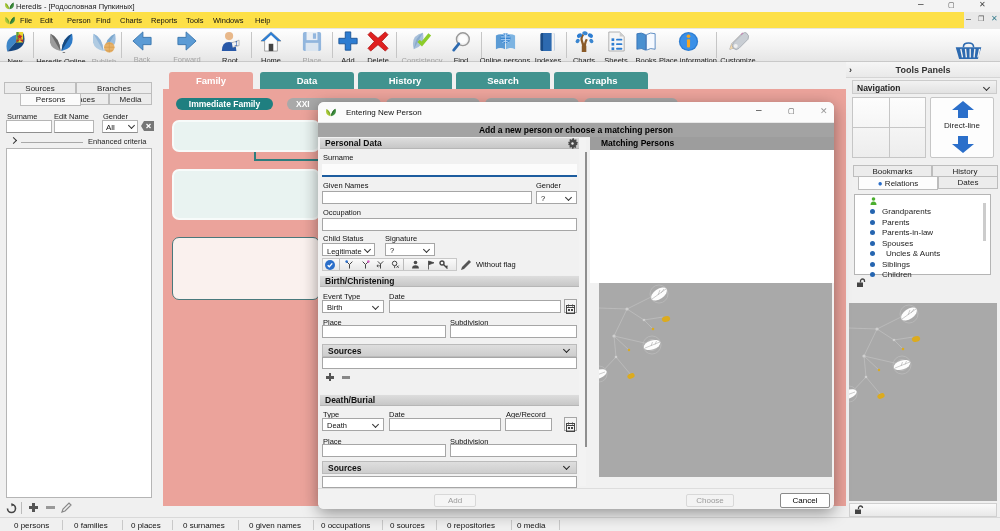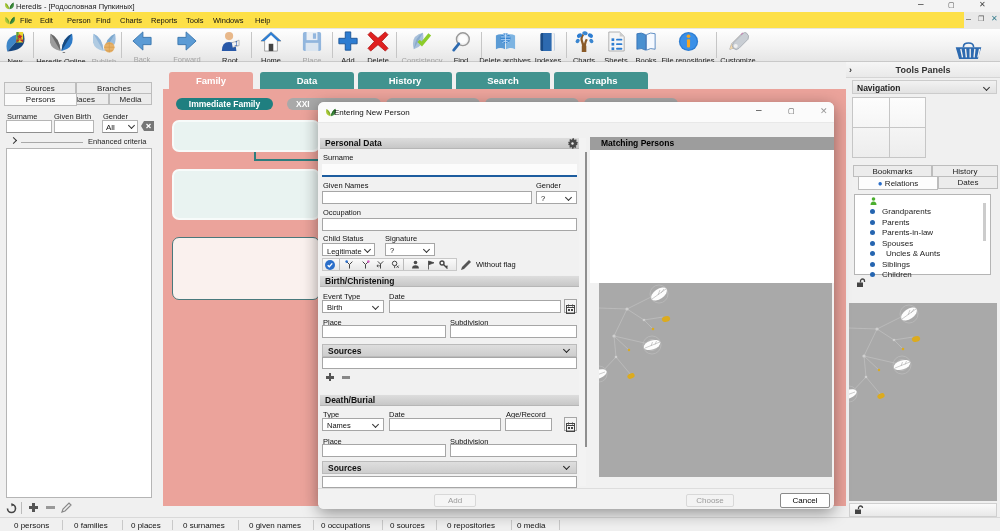--- a/index.html
+++ b/index.html
@@ -223,21 +223,21 @@
       </svg>
     <span class="lbl">Find</span>
   </div>
   <div class="tbitem" style="left:478px;top:2px;width:54px">
     <svg width="23" height="21" viewBox="0 0 25 23">
         <path d="M2 5 Q7 2 12 5 L12 20 Q7 17 2 20 Z" fill="#5b9bd5"></path>
         <path d="M23 5 Q18 2 13 5 L13 20 Q18 17 23 20 Z" fill="#7db4e2"></path>
         <circle cx="12.5" cy="8" r="5.5" fill="#3a86d0"></circle>
         <path d="M7.5 6.5 h10 M7.5 9.5 h10 M12.5 2.5 v11 M9 3.5 q3.5 3 7 0 M9 12.5 q3.5-3 7 0" stroke="#d8ecff" stroke-width="0.8" fill="none"></path>
       </svg>
-    <span class="lbl">Delete archives</span>
+    <span class="lbl">Online persons</span>
   </div>
   <div class="tbitem" style="left:528px;top:2px;width:40px">
     <svg width="18" height="21" viewBox="0 0 20 23">
         <path d="M3 2 H16 Q17 2 17 3 V21 Q17 22 16 22 H3 Z" fill="#2d6ab0"></path>
         <path d="M3 2 Q1.5 2 1.5 4 V20 Q1.5 22 3 22 H4.5 V2 Z" fill="#1a4b85"></path>
         <path d="M14 2 H16 Q17 2 17 3 V21 Q17 22 16 22 H14 Z" fill="#f2f2f2"></path>
       </svg>
     <span class="lbl">Indexes</span>
   </div>
   <div class="tbitem" style="left:564px;top:2px;width:40px">
@@ -272,21 +272,21 @@
       </svg>
     <span class="lbl">Books</span>
   </div>
   <div class="tbitem" style="left:657px;top:2px;width:62px">
     <svg width="21" height="21" viewBox="0 0 23 23">
         <circle cx="11.5" cy="11.5" r="10.5" fill="#2d7dd2"></circle>
         <circle cx="11.5" cy="11.5" r="9" fill="#3a90e8"></circle>
         <rect x="9.8" y="9" width="3.4" height="9" rx="1" fill="#f5a623"></rect>
         <circle cx="11.5" cy="5.8" r="2" fill="#f5a623"></circle>
       </svg>
-    <span class="lbl">File repositories</span>
+    <span class="lbl">Place information</span>
   </div>
   <div class="tbitem" style="left:712px;top:2px;width:52px">
     <svg width="23" height="21" viewBox="0 0 25 23">
         <path d="M3 20 L5 14 L17 2 L21 6 L9 18 Z" fill="#f8f8f8" stroke="#999" stroke-width="0.9"></path>
         <path d="M17 2 L21 6 L19 8 L15 4 Z" fill="#e858b8"></path>
         <path d="M3 20 L5 14 L9 18 Z" fill="#f5d9a8"></path>
         <path d="M21 2 Q25 5 23 9 L13 19 Q10 22 7 19 Q4 16 7 13 L17 3 Q19 1 21 2 Z" fill="#c9ced4" stroke="#9aa0a8" stroke-width="0.8"></path>
         <circle cx="9.5" cy="16.5" r="2.2" fill="#f0f0f0"></circle>
       </svg>
     <span class="lbl">Customize</span>
@@ -320,26 +320,26 @@
       <path d="M8 8 L10 18 M13.5 8 L14.5 18 M19 8 L19 18 M24.5 8 L23.5 18 M30 8 L28 18" stroke="#f0f0f0" stroke-width="1.6"></path>
       <path d="M11 6 Q11 1 17 1 Q23 1 23 6" stroke="#2d6ab0" stroke-width="1.8" fill="none"></path>
     </svg>
 </div>
 
 <div class="abs" id="leftpanel">
 
   <div class="lptab" style="left:4px;top:20px;width:72px;height:12px;line-height:11px">Sources</div>
   <div class="lptab" style="left:76px;top:20px;width:76px;height:12px;line-height:11px">Branches</div>
 
-  <div class="lptab sel" style="left:4px;top:31px;width:73px;height:13px;line-height:12px">Persons</div>
+  <div class="lptab sel" style="left:20px;top:31px;width:61px;height:13px;line-height:12px">Persons</div>
   <div class="lptab" style="left:57px;top:31px;width:52px;height:12px;line-height:11px">Places</div>
   <div class="lptab" style="left:109px;top:31px;width:43px;height:12px;line-height:11px">Media</div>
 
   <div class="lplabel" style="left:7px;top:50px">Surname</div>
-  <div class="lplabel" style="left:54px;top:50px">Given Birth</div>
+  <div class="lplabel" style="left:54px;top:50px">Edit Name</div>
   <div class="lplabel" style="left:103px;top:50px">Gender</div>
   <div class="lpinput" style="left:6px;top:58px;width:46px;height:13px"></div>
   <div class="lpinput" style="left:54px;top:58px;width:40px;height:13px"></div>
   <div class="lpinput" style="left:102px;top:58px;width:36px;height:13px;font-size:8px;color:#111;padding:2px 0 0 3px">All</div>
   <span class="chev" style="position:absolute;left:129px;top:61px"></span>
   <svg class="abs" style="left:141px;top:59px" width="13" height="10" viewBox="0 0 13 10">
       <path d="M3 0 H13 V10 H3 L0 5 Z" fill="#777"></path>
       <path d="M5.5 3 L9.5 7 M9.5 3 L5.5 7" stroke="#fff" stroke-width="1.2"></path>
     </svg>
 
@@ -388,20 +388,29 @@
   <div id="rp-head"><span style="position:absolute;left:3px;top:0">›</span>Tools Panels</div>
 
   <div style="position:absolute;left:6px;top:18px;width:145px;height:14px;background:linear-gradient(#f2f2f2,#e2e2e2);border:1px solid #ccc;font-size:8.5px;font-weight:bold;color:#222;padding:2px 0 0 4px">Navigation
     <span class="chev" style="position:absolute;right:7px;top:4px"></span>
   </div>
 
   <div style="position:absolute;left:6px;top:35px;width:74px;height:61px;background:linear-gradient(#fdfdfd,#ededed);border:1px solid #c6c6c6"></div>
   <div style="position:absolute;left:43px;top:35px;width:1px;height:61px;background:#c6c6c6"></div>
   <div style="position:absolute;left:6px;top:65px;width:74px;height:1px;background:#c6c6c6"></div>
 
+  <div style="position:absolute;left:84px;top:35px;width:64px;height:61px;background:#fdfdfd;border:1px solid #c6c6c6;border-radius:2px">
+    <svg class="abs" style="left:21px;top:3px" width="22" height="17" viewBox="0 0 22 17">
+        <path d="M11 0 L22 9 L16 9 L16 17 L6 17 L6 9 L0 9 Z" fill="#2b6fca"></path>
+      </svg>
+    <div style="position:absolute;left:0;top:23px;width:62px;text-align:center;font-size:8px;color:#222">Direct-line</div>
+    <svg class="abs" style="left:21px;top:38px" width="22" height="17" viewBox="0 0 22 17">
+        <path d="M11 17 L22 8 L16 8 L16 0 L6 0 L6 8 L0 8 Z" fill="#2b6fca"></path>
+      </svg>
+  </div>
 
   <div class="rptab" style="left:7px;top:103px;width:79px;height:12px;line-height:11px">Bookmarks</div>
   <div class="rptab" style="left:86px;top:103px;width:66px;height:12px;line-height:11px">History</div>
   <div class="rptab sel" style="left:12px;top:114px;width:80px;height:14px;line-height:13px"><span style="color:#2b6fca">●</span> Relations</div>
   <div class="rptab" style="left:92px;top:114px;width:60px;height:13px;line-height:12px">Dates</div>
 
   <div style="position:absolute;left:8px;top:132px;width:137px;height:81px;background:#fff;border:1px solid #b5b5b5"></div>
   <svg class="abs" style="left:24px;top:135px" width="7" height="8" viewBox="0 0 7 8">
       <circle cx="3.5" cy="2" r="1.8" fill="#4caf30"></circle>
       <path d="M0.5 8 Q0.5 4.5 3.5 4.5 Q6.5 4.5 6.5 8 Z" fill="#4caf30"></path>
@@ -485,25 +494,26 @@
 </div>
 
 <div class="abs" id="dialog">
   <div id="dlg-title">
     <svg class="abs" style="left:8px;top:5px" width="10" height="10" viewBox="0 0 12 12">
         <path d="M6 11 Q13.5 9.5 11.5 2 Q6.5 4.5 6 11Z" fill="#3f8f3f"></path>
         <path d="M6 11 L11.5 2 Q6.5 4.5 6 11Z" fill="#2a6b2a"></path>
         <path d="M5.5 11 Q-1.5 9.5 0.5 2.5 Q5 5 5.5 11Z" fill="#a8c838"></path>
         <path d="M5.5 11 L0.5 2.5 Q5 5 5.5 11Z" fill="#7fa82a"></path>
       </svg>
-    <span style="position:absolute;left:16px;top:6px">Entering New Person</span>
+    <span style="position:absolute;left:28px;top:6px">Entering New Person</span>
     <span style="position:absolute;left:438px;top:2px;color:#444;font-size:10px">–</span>
     <span style="position:absolute;left:470px;top:5px;color:#444;font-size:7px">▢</span>
     <span style="position:absolute;left:502px;top:4px;color:#999;font-size:9px">✕</span>
   </div>
+  <div id="dlg-banner">Add a new person or choose a matching person</div>
   <div id="dlg-form">
     <div class="sechead" style="top:35px">Personal Data</div>
     <svg class="abs" style="left:249px;top:36px" width="11" height="11" viewBox="0 0 24 24">
         <path d="M12 8a4 4 0 1 0 0 8 4 4 0 0 0 0-8zm9 4 2.5-.5-.3-2.8-2.6-.3a7 7 0 0 0-.8-1.9l1.6-2-2-2-2 1.6a7 7 0 0 0-1.9-.8l-.3-2.6-2.8-.3L11 3a9 9 0 0 0-2 .8L7 2.3l-2 2 1.5 2A7 7 0 0 0 5.7 8l-2.6.3-.3 2.8L5.3 12l-2.5.5.3 2.8 2.6.3c.2.7.5 1.3.8 1.9l-1.6 2 2 2 2-1.6c.6.4 1.2.6 1.9.8l.3 2.6 2.8.3.5-2.6a9 9 0 0 0 2-.8l2 1.5 2-2-1.5-2c.3-.6.6-1.2.8-1.9l2.6-.3.3-2.8z" fill="#4a4a4a"></path>
         <circle cx="12" cy="12" r="2.6" fill="#f1f1f1"></circle>
       </svg>
     <div class="flabel" style="left:5px;top:51px">Surname</div>
     <div style="position:absolute;left:4px;top:62px;width:255px;height:13px;background:#fcfcfc;border-bottom:2px solid #1d5d9f"></div>
     <div class="flabel" style="left:5px;top:79px">Given Names</div>
     <div class="finput" style="left:4px;top:89px;width:210px;height:13px"></div>
@@ -586,21 +596,21 @@
     <div class="finput" style="left:4px;top:255px;width:255px;height:12px"></div>
     <div style="position:absolute;left:8px;top:274px;width:8px;height:2.6px;background:#555"></div>
     <div style="position:absolute;left:10.7px;top:271.3px;width:2.6px;height:8px;background:#555"></div>
     <div style="position:absolute;left:24px;top:274px;width:8px;height:2.6px;background:#888"></div>
 
     <div class="sechead" style="top:292px">Death/Burial</div>
     <div class="flabel" style="left:5px;top:308px">Type</div>
     <div class="flabel" style="left:71px;top:308px">Date</div>
     <div class="flabel" style="left:188px;top:308px">Age/Record</div>
     <div class="fselect" style="left:4px;top:316px;width:62px;height:13px">
-        <span class="fsel-txt">Names</span>
+        <span class="fsel-txt">Death</span>
         <span class="chev" style="position:absolute;right:5px;top:2.5px"></span>
       </div>
     <div class="finput" style="left:71px;top:316px;width:112px;height:13px"></div>
     <div class="finput" style="left:187px;top:316px;width:47px;height:13px"></div>
     <div class="finput" style="left:246px;top:315px;width:13px;height:14px;background:#f4f4f4"><svg width="9" height="10" viewBox="0 0 9 10" style="margin:1px 0 0 1px">
           <rect x="0.5" y="1.5" width="8" height="8" fill="none" stroke="#444" stroke-width="1"></rect>
           <path d="M2.5 0.5 V2.5 M6.5 0.5 V2.5 M0.5 3.5 H8.5" stroke="#444" stroke-width="1"></path>
           <rect x="2" y="5" width="2" height="2" fill="#444"></rect>
           <rect x="5" y="5" width="2" height="2" fill="#444"></rect>
         </svg></div>

